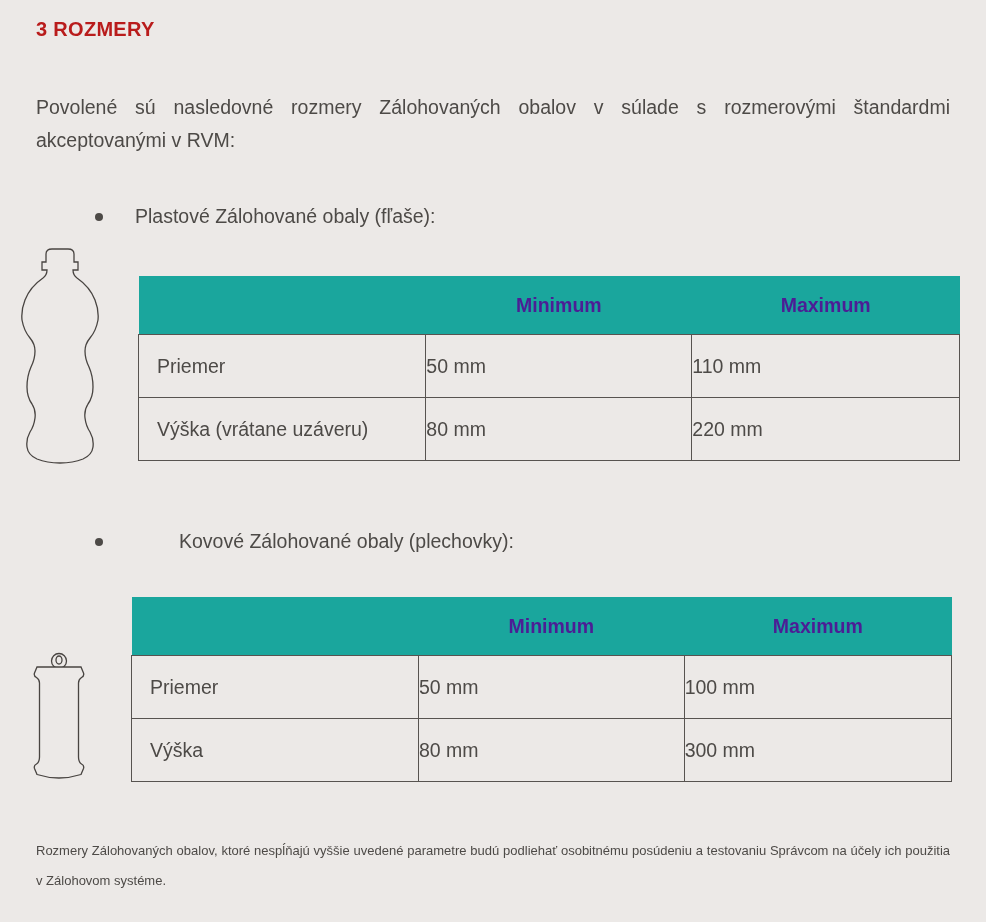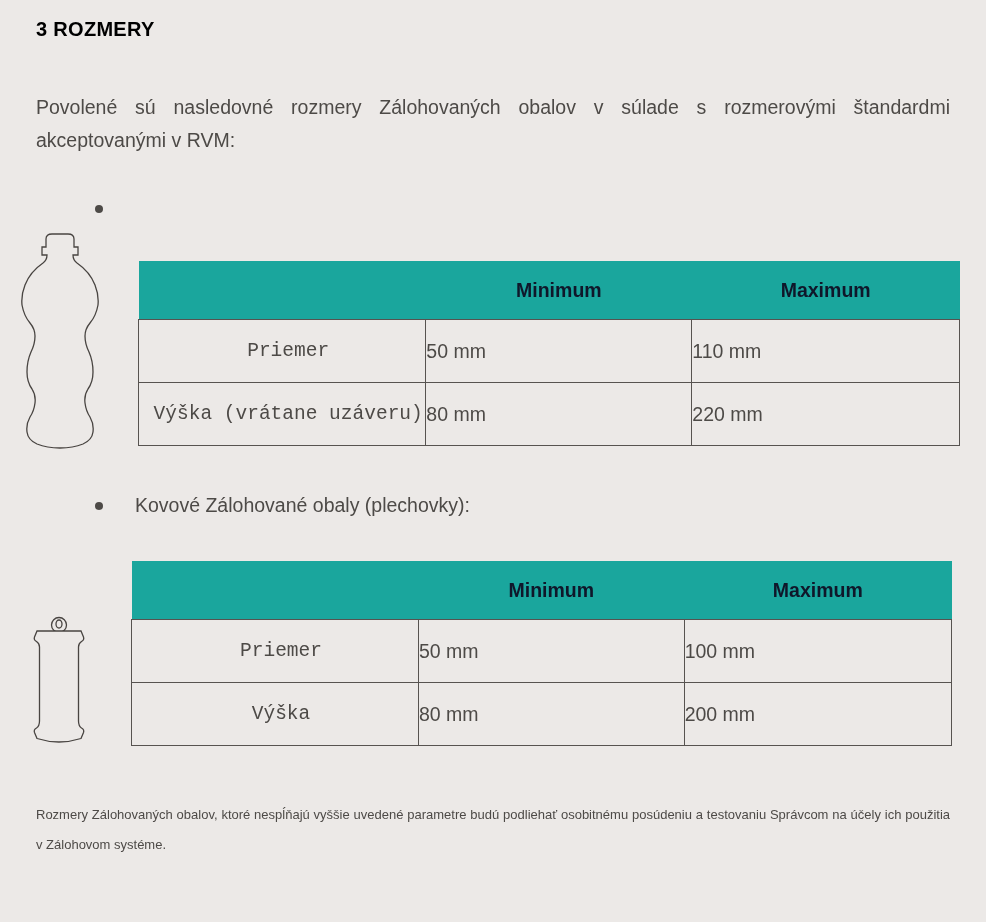--- a/index.html
+++ b/index.html
@@ -6,21 +6,21 @@
   body {
     width: 986px; height: 922px;
     background: #ECE9E7;
     color: #4D4A47;
     font-family: "Liberation Sans", sans-serif;
     overflow: hidden;
   }
   .page { padding: 18px 36px 0 36px; }
 
   .doc-title {
-    color: #000000;
+    color: #b91c1c;
     font-size: 20px;
     font-weight: bold;
     letter-spacing: 0.3px;
     margin: 0;
   }
 
   .para {
     margin: 50px 0 0 0;
     font-size: 19.5px;
     line-height: 33px;
@@ -48,36 +48,36 @@
 
   table.dim-table {
     border-collapse: collapse;
     table-layout: fixed;
   }
   .plastic table.dim-table { width: 822px; }
   .metal   table.dim-table { width: 821px; }
 
   table.dim-table th {
     background: #1AA69D;
-    color: #0f172a;
+    color: #4c1d95;
     font-weight: bold;
     font-size: 19.5px;
     height: 58px;
     border: none;
     text-align: center;
     padding: 0;
   }
   table.dim-table td {
     border: 1px solid #575350;
     background: #ECE9E7;
     height: 62px;
     font-size: 19.5px;
     padding: 0;
   }
-  table.dim-table td.c-label { text-align: center; padding-left: 12px; font-family: Liberation Mono, monospace; }
+  table.dim-table td.c-label { text-align: left; padding-left: 18px; }
   table.dim-table td.c-val   { text-align: left; }
   col.c1 { width: 35%; }
   col.c2 { width: 32.4%; }
   col.c3 { width: 32.6%; }
 
   .figure {
     position: absolute;
     pointer-events: none;
   }
   .figure.bottle { left: -120px; top: -28px; }
@@ -98,20 +98,21 @@
 
 <div class="page">
 
   <h1 class="doc-title">3 ROZMERY</h1>
 
   <p class="para">Povolené sú nasledovné rozmery Zálohovaných obalov v&nbsp;súlade s rozmerovými štandardmi akceptovanými v&nbsp;RVM:</p>
 
   <div>
     <div class="bullet-row">
       <span class="bullet-dot"></span>
+      <span>Plastové Zálohované obaly (fľaše):</span>
     </div>
 
     <div class="table-wrap plastic">
       <div class="figure bottle">
         <svg width="84" height="216" viewBox="0 0 84 216">
           <path class="outline" d="M34 1 L50 1 Q56 1 56 6 L56 14 L60 14 L60 22 L55 22
             Q55 27 59 30 Q72 39 77 52 Q81 62 80 72 Q78 83 72 90
             Q67 96 67 103 Q67 111 71 119 Q75 128 75 139 Q75 149 70 156
             Q66 162 67 170 Q68 178 72 184 Q76 191 75 199 Q74 207 65 211
             Q55 215 42 215 Q29 215 19 211 Q10 207 9 199 Q8 191 12 184
@@ -143,21 +144,21 @@
             <td class="c-label">Výška (vrátane uzáveru)</td>
             <td class="c-val">80 mm</td>
             <td class="c-val">220 mm</td>
           </tr>
         </tbody>
       </table>
     </div>
   </div>
 
   <div>
-    <div class="bullet-row" style="margin-top:48px;">
+    <div class="bullet-row" style="margin-top:69px;gap:44px;">
       <span class="bullet-dot"></span>
       <span>Kovové Zálohované obaly (plechovky):</span>
     </div>
 
     <div class="table-wrap metal">
       <div class="figure can">
         <svg width="78" height="135" viewBox="0 0 78 135">
           <circle class="outline-thin" cx="39" cy="14" r="7.5"></circle>
           <ellipse class="outline-thin" cx="39" cy="13" rx="3" ry="4"></ellipse>
           <path class="outline" d="M17 20 L61 20 L63.5 26 Q64.5 29 61.5 30.5 Q58.5 32.5 58.5 36
@@ -181,21 +182,21 @@
         </thead>
         <tbody>
           <tr>
             <td class="c-label">Priemer</td>
             <td class="c-val">50 mm</td>
             <td class="c-val">100 mm</td>
           </tr>
           <tr>
             <td class="c-label">Výška</td>
             <td class="c-val">80 mm</td>
-            <td class="c-val">200 mm</td>
+            <td class="c-val">300 mm</td>
           </tr>
         </tbody>
       </table>
     </div>
   </div>
 
   <p class="footer-para">Rozmery Zálohovaných obalov, ktoré nespĺňajú vyššie uvedené parametre budú podliehať osobitnému  posúdeniu a&nbsp;testovaniu Správcom na účely ich použitia v&nbsp;Zálohovom systéme.</p>
 
 </div>
 

